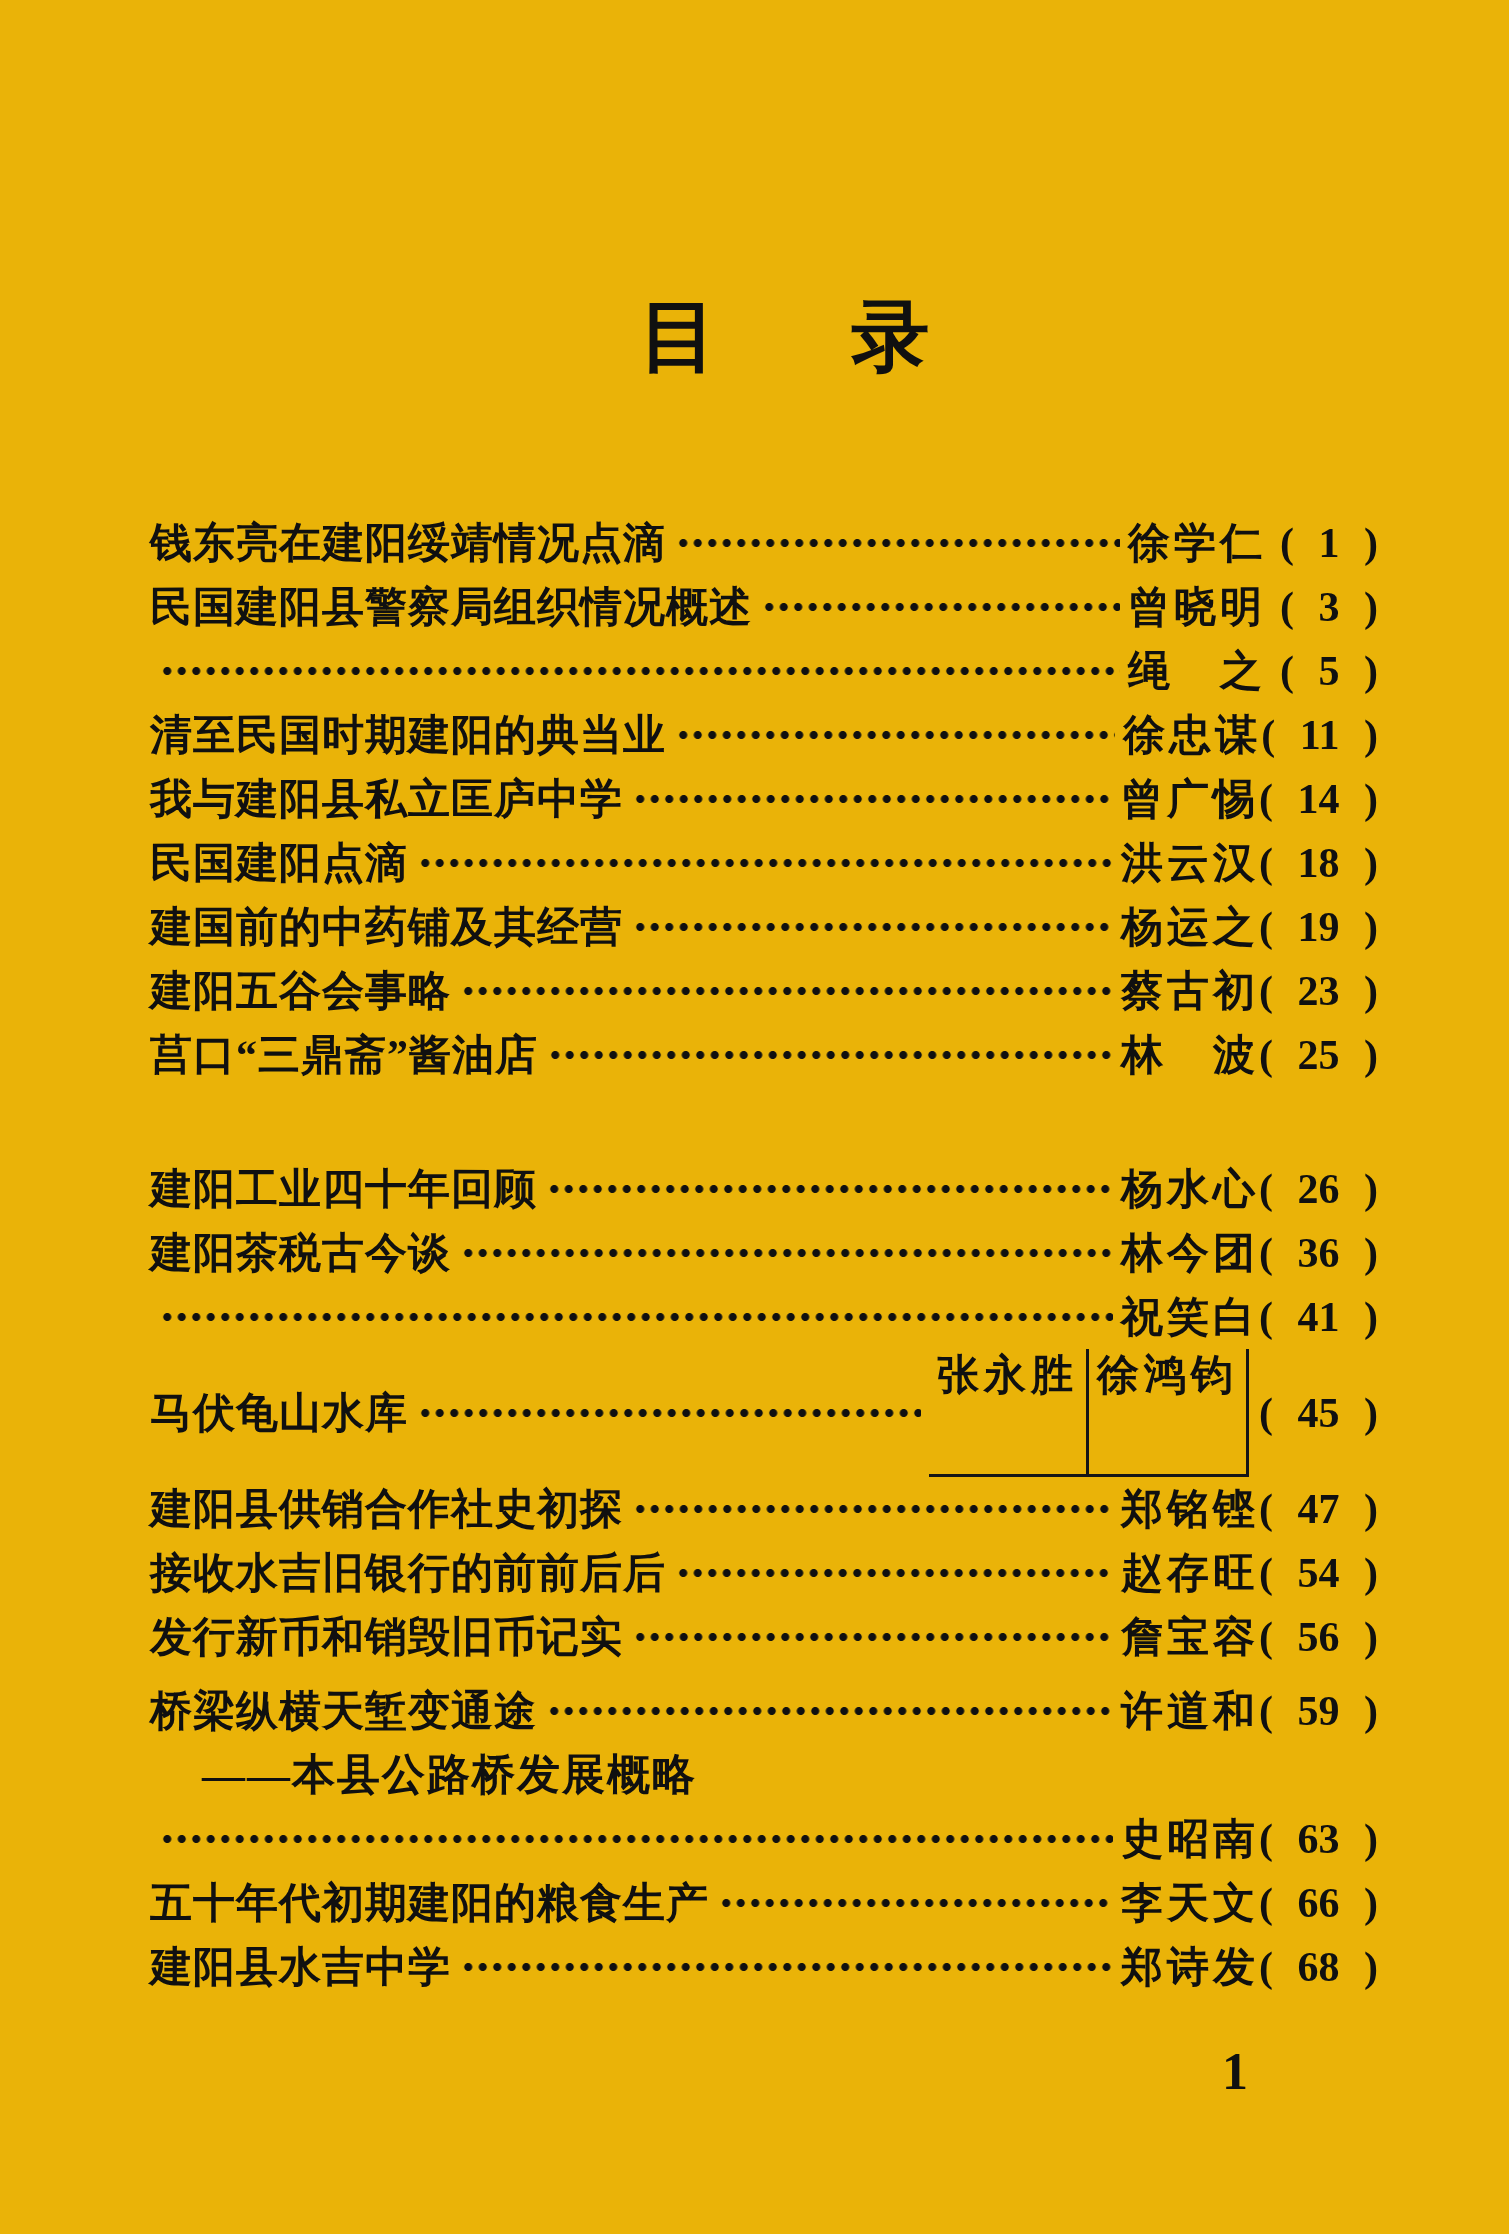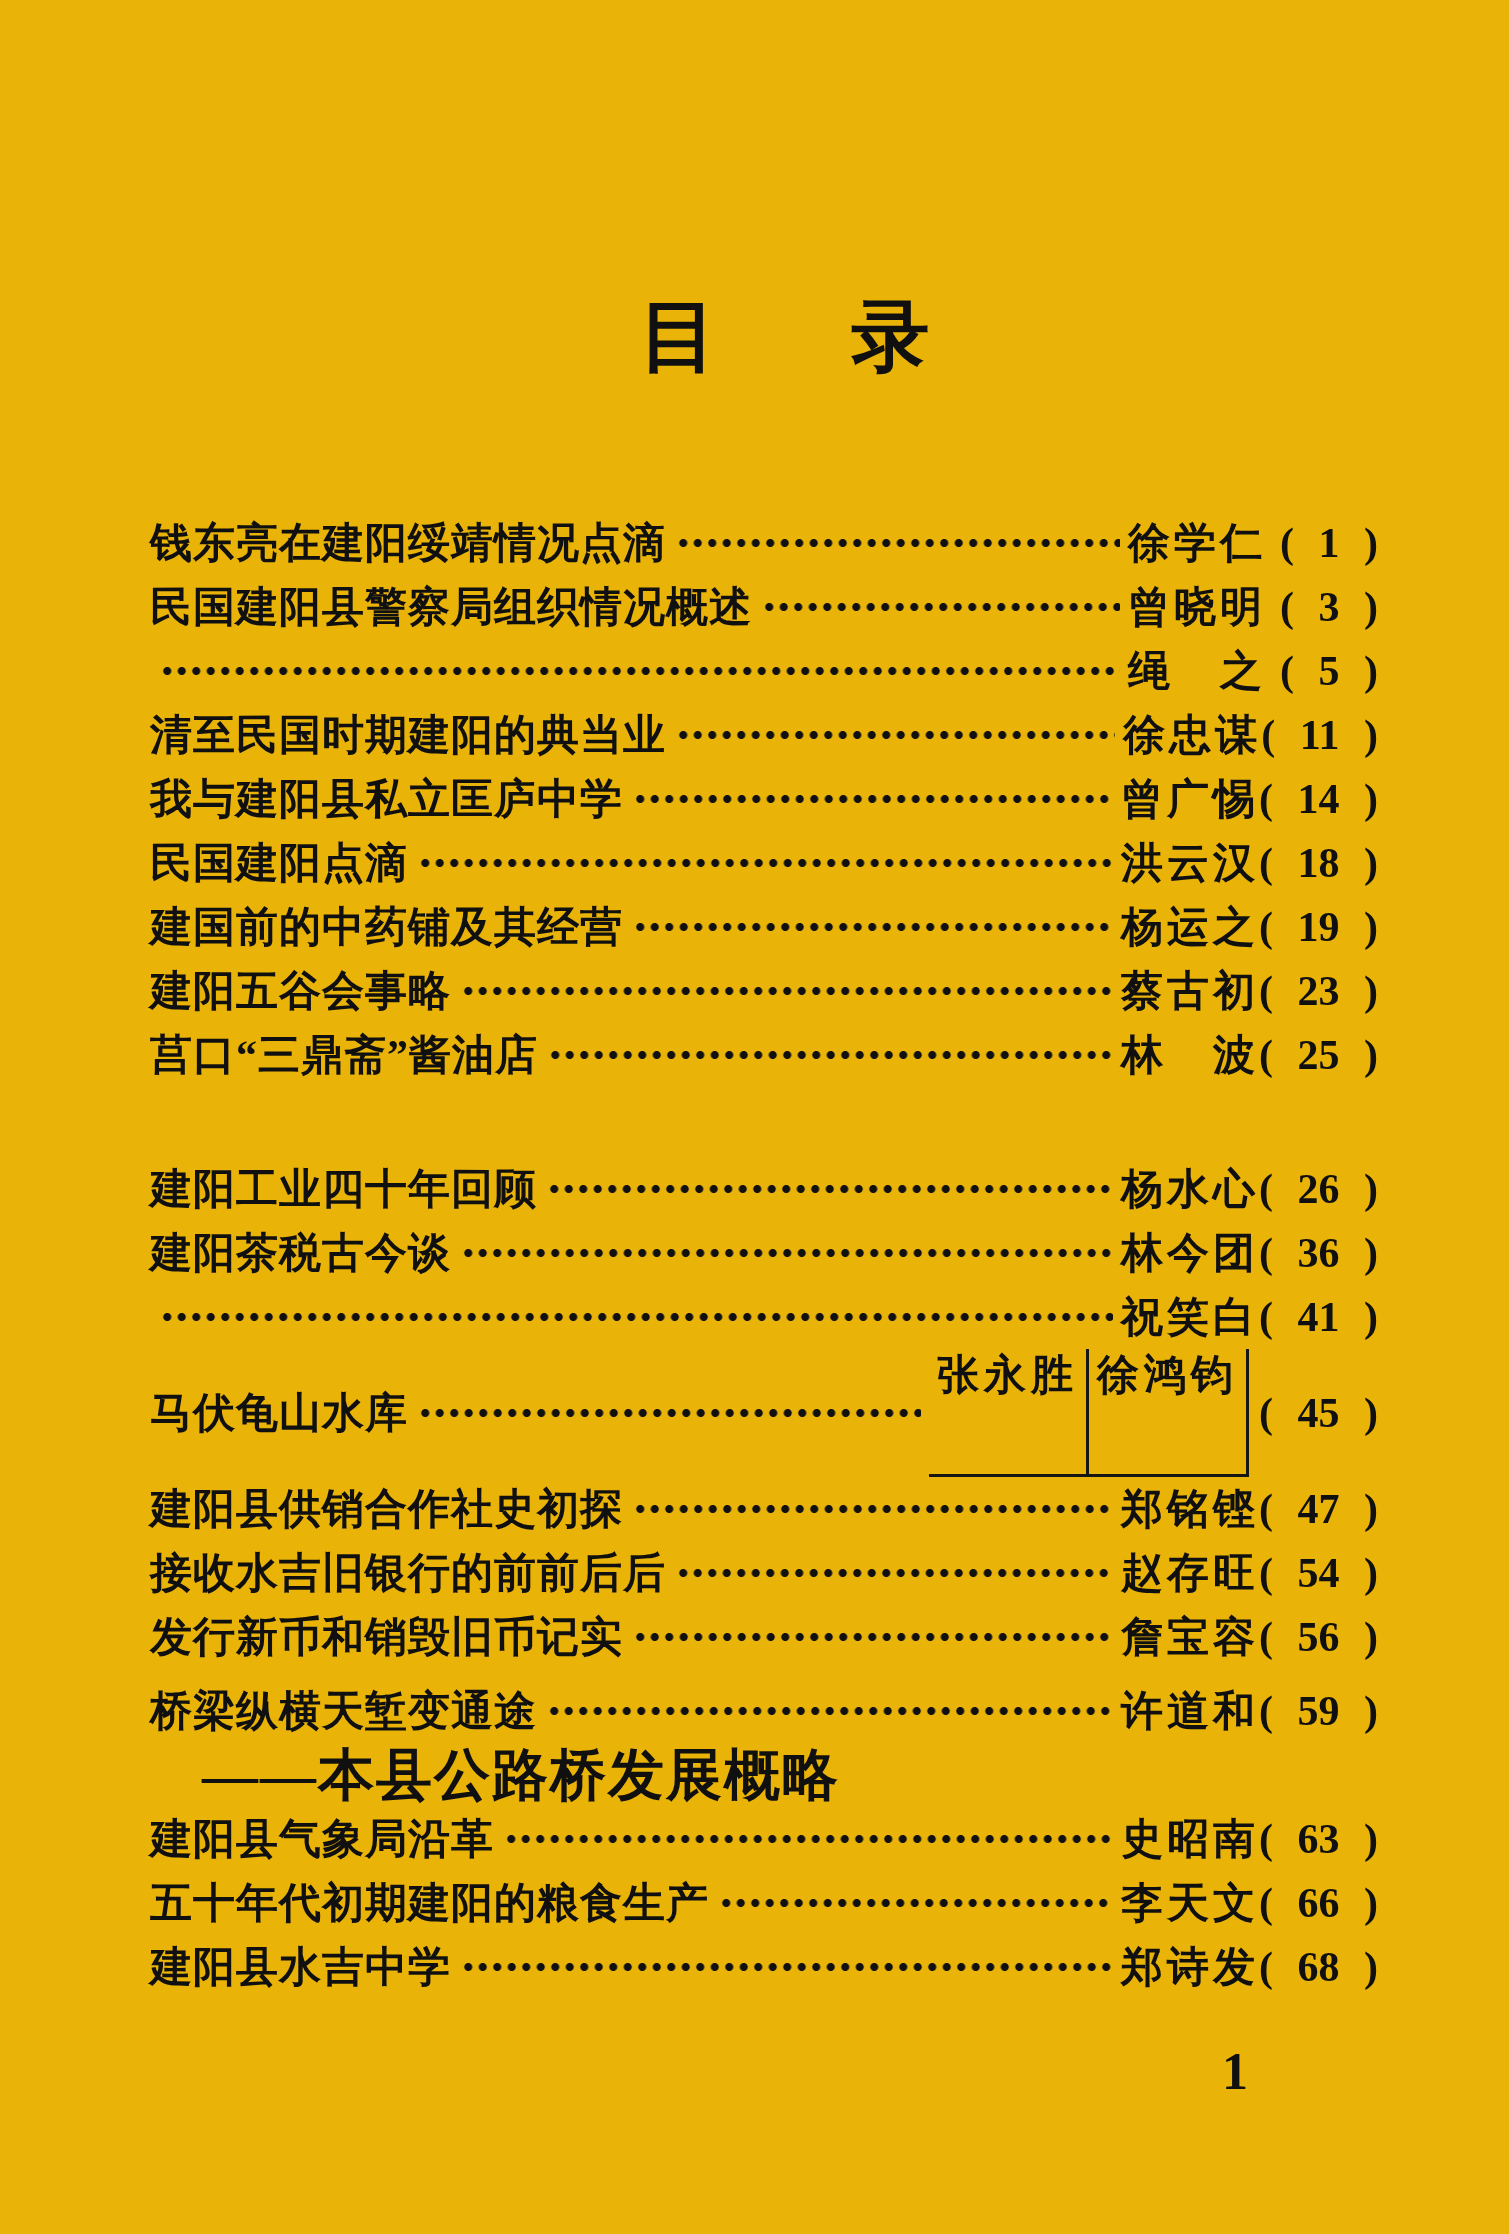--- a/index.html
+++ b/index.html
@@ -96,21 +96,21 @@
   .stacked-author.boxed {
     border-left: 3px solid #161616;
     border-right: 3px solid #161616;
     border-bottom: 3px solid #161616;
   }
 
   
   .entry-subtitle {
     height: 64px;
     line-height: 64px;
-    font-size: 56px;
+    font-size: 43px;
     font-weight: 700;
     padding-left: 52px;
     letter-spacing: 2px;
     white-space: nowrap;
   }
 
   
   .footer-num {
     position: absolute;
     top: 2040px;
@@ -233,21 +233,20 @@
       </section>
       <section class="toc-section">
         <div class="entry">
           <span class="entry-title">桥梁纵横天堑变通途</span>
           <div class="leader"></div>
           <span class="entry-author">许道和</span>
           <span class="entry-page">( 59 )</span>
         </div>
         <div class="entry-subtitle">——本县公路桥发展概略</div>
         <div class="entry">
-          <span class="entry-title">建阳县气象局沿革</span>
           <div class="leader"></div>
           <span class="entry-author">史昭南</span>
           <span class="entry-page">( 63 )</span>
         </div>
         <div class="entry">
           <span class="entry-title">五十年代初期建阳的粮食生产</span>
           <div class="leader"></div>
           <span class="entry-author">李天文</span>
           <span class="entry-page">( 66 )</span>
         </div>

